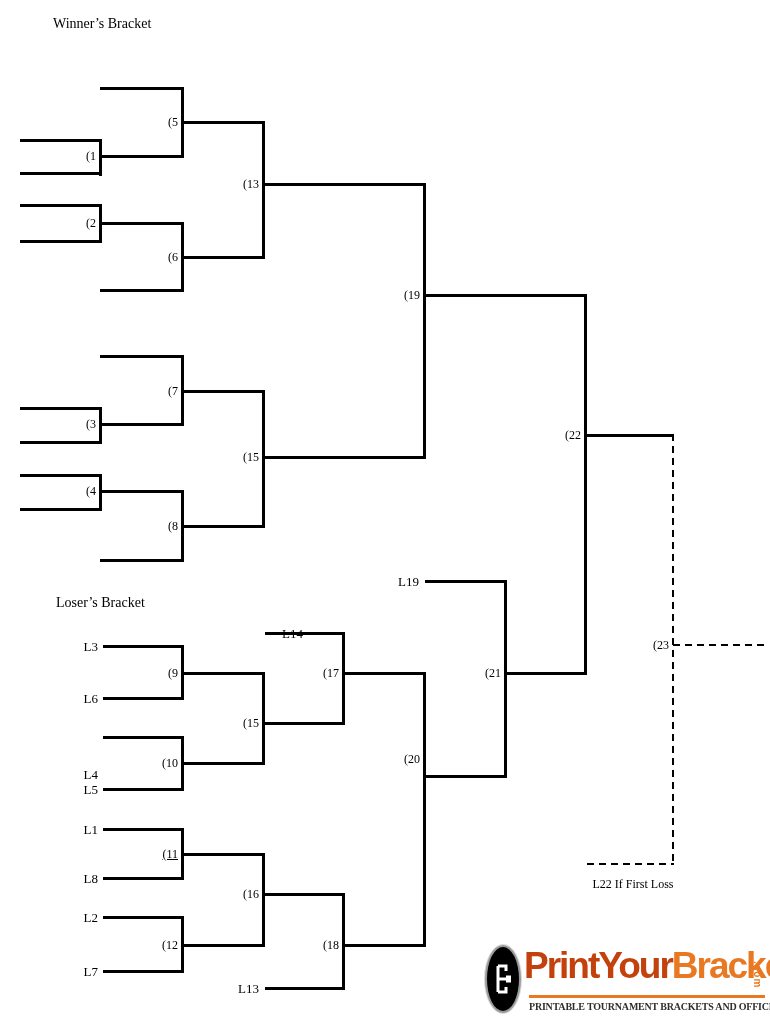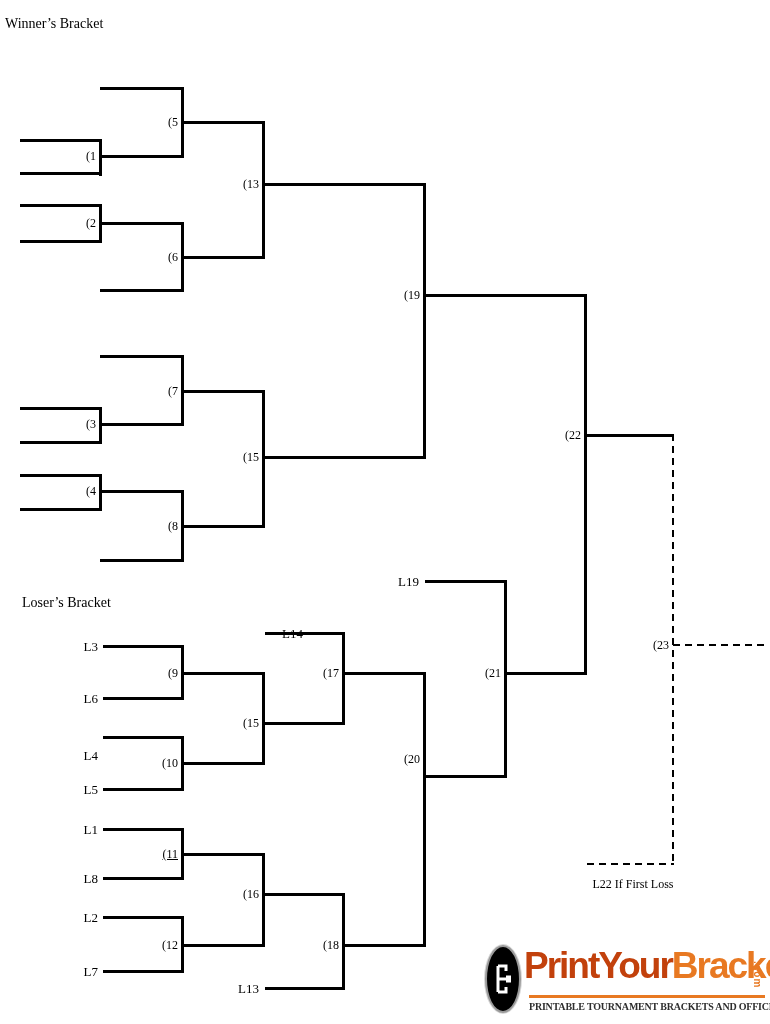--- a/index.html
+++ b/index.html
@@ -13,21 +13,21 @@
   .dash-h{position:absolute;height:2px;background:repeating-linear-gradient(to right,#000 0 7px,transparent 7px 12px);}
   .dash-v{position:absolute;width:2px;background:repeating-linear-gradient(to bottom,#000 0 7px,transparent 7px 12px);}
   .glabel{
     position:absolute;transform:translate(-100%,-50%);
     font-size:12px;line-height:1;white-space:nowrap;padding-right:2px;
   }
   .slabel{
     position:absolute;transform:translate(-100%,-50%);
     font-size:13px;line-height:1;white-space:nowrap;padding-right:3px;
   }
-  .section-label{position:absolute;font-size:14px;line-height:1;white-space:nowrap;}
+  .section-label{position:absolute;font-size:14px;line-height:1;white-space:nowrap;margin-left:48px;}
   #main-title{
     position:absolute;top:14px;left:370px;transform:translateX(-50%);
     font-family:"Liberation Sans",sans-serif;font-weight:bold;font-size:22px;
     letter-spacing:-0.2px;white-space:nowrap;
   }
   #note{
     position:absolute;left:633px;top:884px;transform:translate(-50%,-50%);
     font-size:12px;white-space:nowrap;
   }
   
@@ -56,21 +56,21 @@
   }
 </style>
 </head>
 <body>
 
 <div id="page">
 
   <div class="section-label" style="left:5px;top:17px;">Winner’s Bracket</div>
 
 
-  <div class="section-label" style="left:22px;top:596px;text-align:right;">Loser’s Bracket</div>
+  <div class="section-label" style="left:8px;top:596px;text-align:right;">Loser’s Bracket</div>
 
   <div id="lines-layer">
       <div class="hline" style="left: 100px; top: 87px; width: 83px; height: 3px;"></div>
       <div class="hline" style="left: 181px; top: 121px; width: 83px; height: 3px;"></div>
       <div class="hline" style="left: 20px; top: 139px; width: 82px; height: 3px;"></div>
       <div class="hline" style="left: 100px; top: 155px; width: 82px; height: 3px;"></div>
       <div class="hline" style="left: 20px; top: 172px; width: 82px; height: 3px;"></div>
       <div class="hline" style="left: 262px; top: 183px; width: 163px; height: 3px;"></div>
       <div class="hline" style="left: 20px; top: 204px; width: 82px; height: 3px;"></div>
       <div class="hline" style="left: 100px; top: 222px; width: 82px; height: 3px;"></div>
@@ -160,21 +160,21 @@
       <span class="glabel" style="left: 422px; top: 759px;">(20</span>
       <span class="glabel" style="left: 503px; top: 673px;">(21</span>
       <span class="glabel" style="left: 583px; top: 435px;">(22</span>
       <span class="glabel" style="left: 671px; top: 645px;">(23</span>
     </div>
   <div id="seeds-layer">
       <span class="slabel" style="left: 422px; top: 581px;">L19</span>
       <span class="slabel" style="left: 262px; top: 633px; margin-left: 44px;">L14</span>
       <span class="slabel" style="left: 101px; top: 646px;">L3</span>
       <span class="slabel" style="left: 101px; top: 698px;">L6</span>
-      <span class="slabel" style="left: 101px; top: 755px;">L4</span>
+      <span class="slabel" style="left: 101px; top: 774px;">L4</span>
       <span class="slabel" style="left: 101px; top: 789px;">L5</span>
       <span class="slabel" style="left: 101px; top: 829px;">L1</span>
       <span class="slabel" style="left: 101px; top: 878px;">L8</span>
       <span class="slabel" style="left: 101px; top: 917px;">L2</span>
       <span class="slabel" style="left: 101px; top: 971px;">L7</span>
       <span class="slabel" style="left: 262px; top: 988px;">L13</span>
     </div>
 
   <div id="note">L22 If First Loss</div>
 

